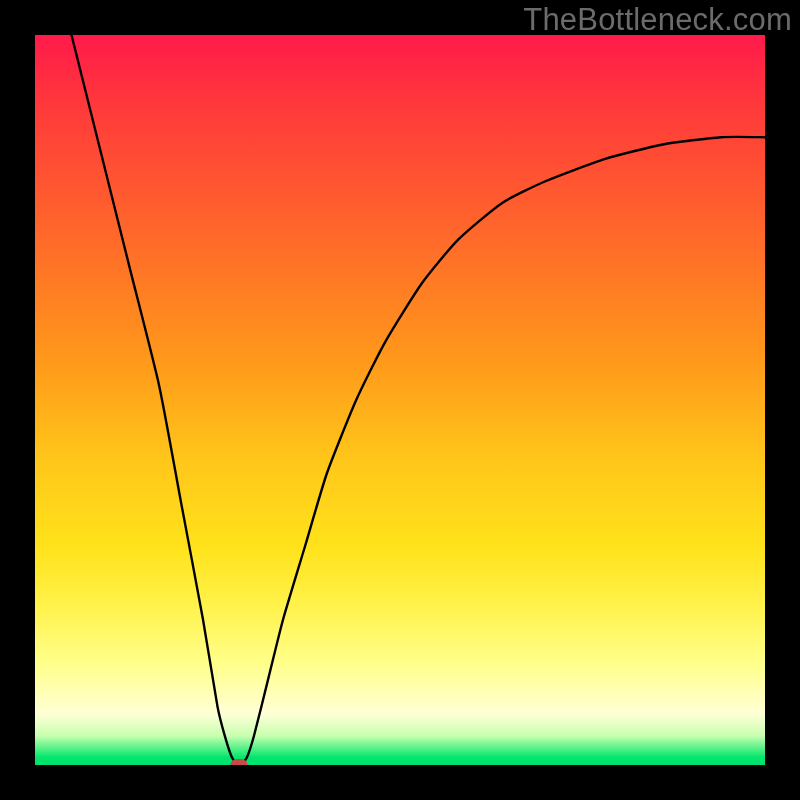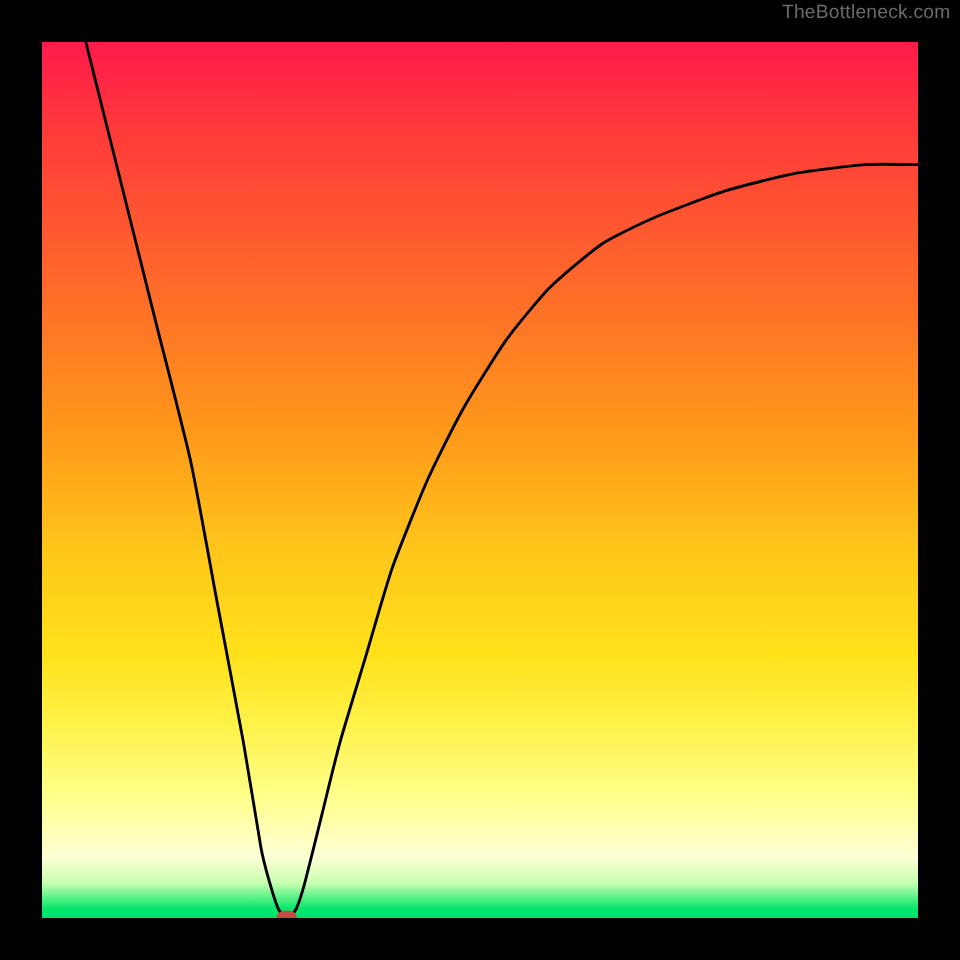--- a/index.html
+++ b/index.html
@@ -14,21 +14,21 @@
   .wrap {
     position: relative;
     width: 800px;
     height: 800px;
   }
   .watermark {
     position: absolute;
     top: 2px;
     right: 8px;
     color: #6b6b6b;
-    font-size: 16px;
+    font-size: 31px;
     font-weight: 500;
     letter-spacing: 0.2px;
     z-index: 5;
   }
   .plot {
     position: absolute;
     
     left: 35px;
     top: 35px;
     width: 730px;

